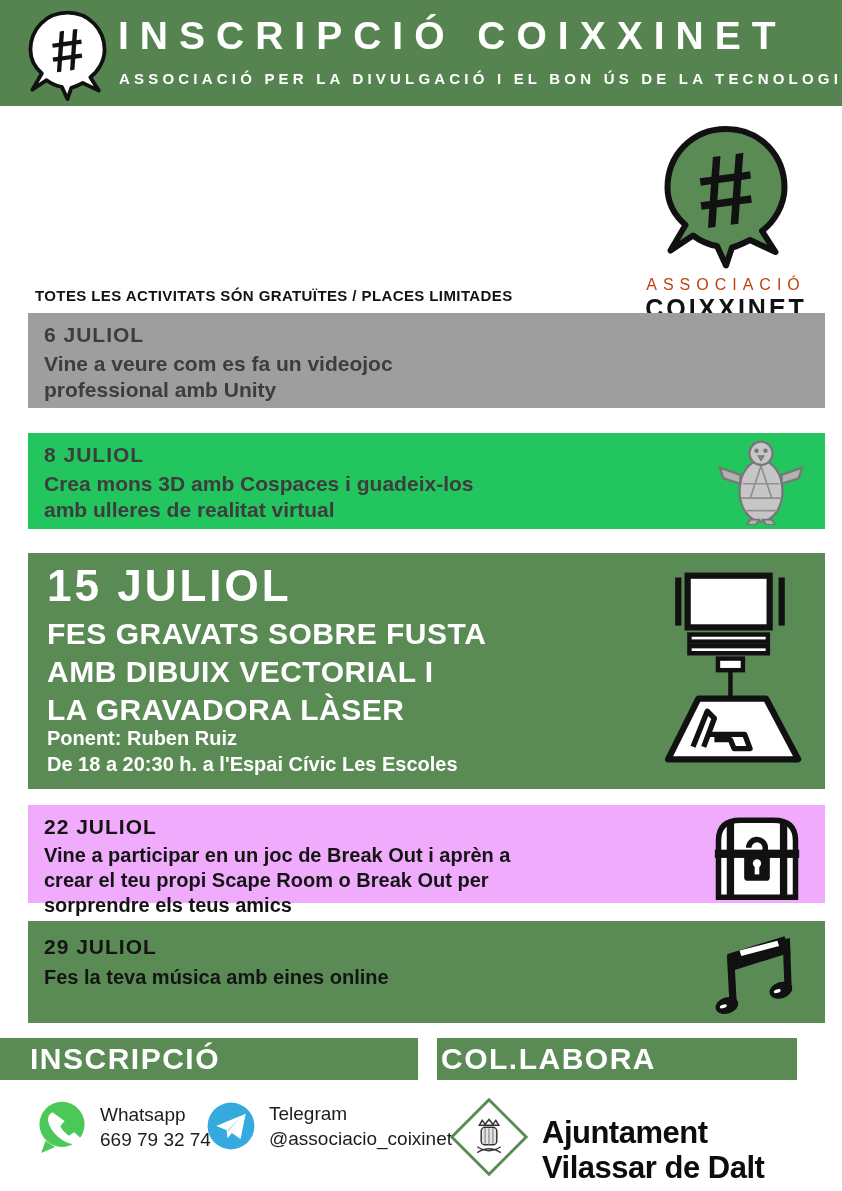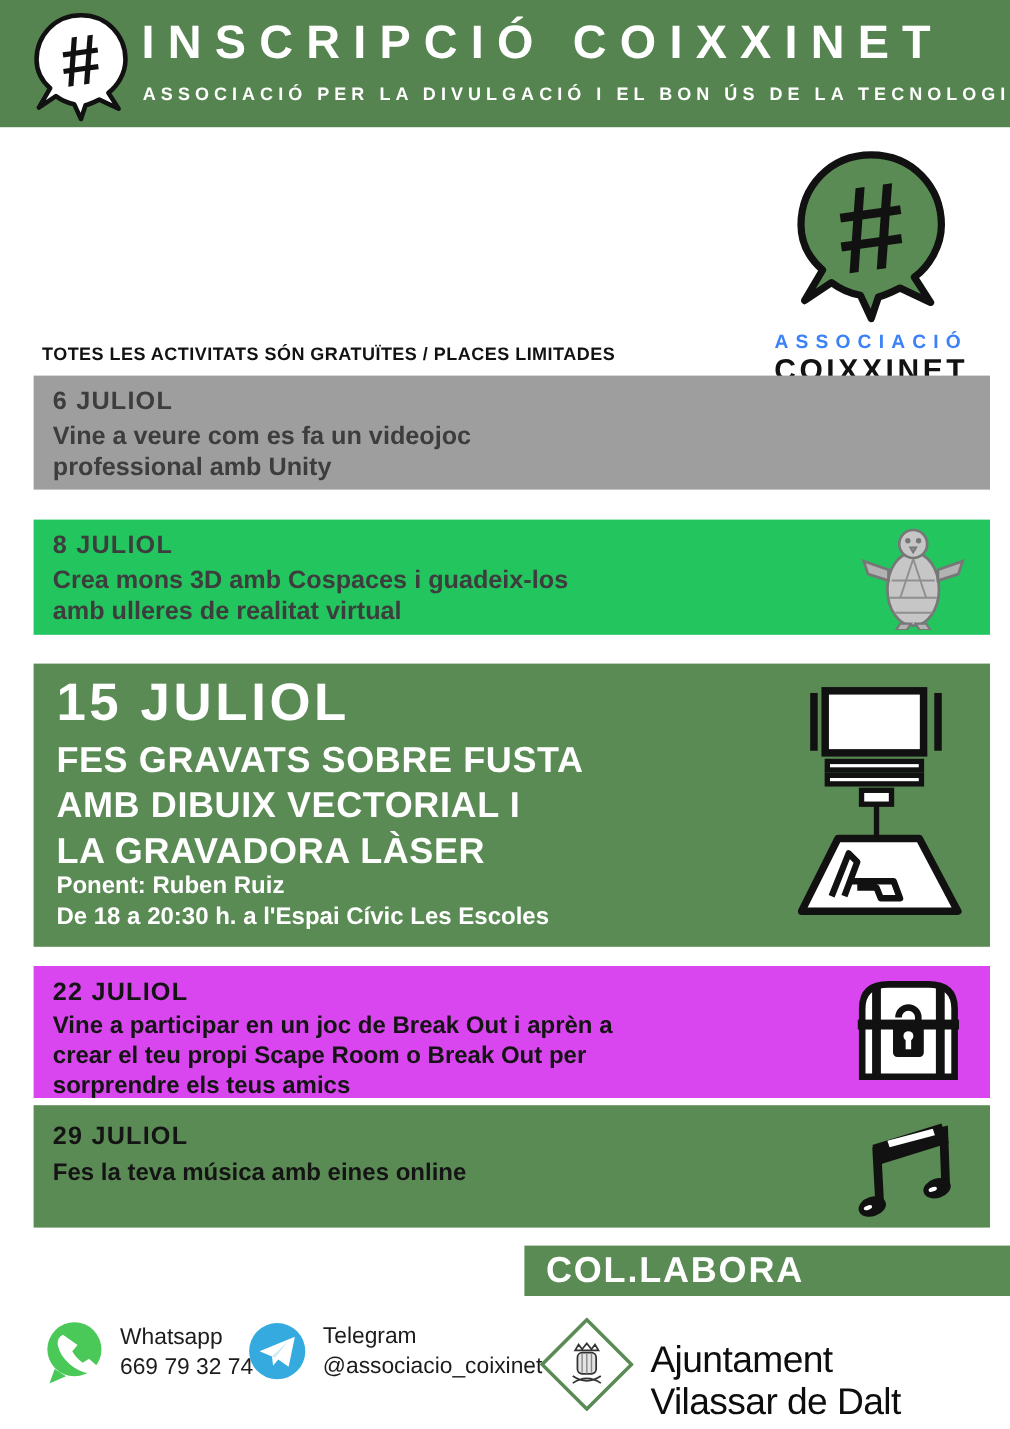--- a/index.html
+++ b/index.html
@@ -14,29 +14,29 @@
                   font-size:39px; letter-spacing:11px; white-space:nowrap; }
   .header-subtitle { position:absolute; left:119px; top:70px; color:#ffffff; font-weight:bold;
                      font-size:15px; letter-spacing:4.2px; white-space:nowrap; }
 
   
   .hero-title { position:absolute; left:33px; top:118px; color:#121212; font-weight:bold;
                 font-size:62px; line-height:56px; letter-spacing:1px; white-space:pre-line; }
   .hero-tagline { position:absolute; left:35px; top:287px; color:#121212; font-weight:bold;
                   font-size:15px; letter-spacing:0.4px; white-space:nowrap; }
   .hero-logo { position:absolute; left:636px; top:120px; width:180px; text-align:center; }
-  .hero-logo-name1 { margin-top:2px; font-weight:bold; font-size:16px; letter-spacing:6px; color:#3b82f6; }
+  .hero-logo-name1 { margin-top:2px; font-weight:normal; font-size:16px; letter-spacing:6px; color:#c2410c; }
   .hero-logo-name2 { font-weight:bold; font-size:25px; letter-spacing:3px; color:#121212; }
 
   
   .block { position:absolute; left:28px; width:797px; }
   .b1 { top:313px; height:95px;  background:#9e9e9e; }
   .b2 { top:433px; height:96px;  background:#22c55e; }
   .b3 { top:553px; height:236px; background:#5b8b55; }
-  .b4 { top:805px; height:110px; background:#d946ef; }
+  .b4 { top:805px; height:98px; background:#f0abfc; }
   .b5 { top:921px; height:102px; background:#5b8b55; }
 
   .date-gray { position:absolute; left:16px; top:10px; font-weight:bold; font-size:21px; color:#3d3d3d; letter-spacing:1px; }
   .desc-gray { position:absolute; left:16px; top:38px; font-weight:bold; font-size:21px; line-height:26px;
                color:#3d3d3d; white-space:pre-line; }
 
   .date-feat { position:absolute; left:19px; top:8px;  font-weight:bold; font-size:44px; color:#ffffff; letter-spacing:3px; }
   .title-feat { position:absolute; left:19px; top:62px; font-weight:bold; font-size:30px; line-height:38px;
                 color:#ffffff; letter-spacing:0.5px; white-space:pre-line; }
   .meta-feat { position:absolute; left:19px; bottom:12px; font-weight:bold; font-size:20px; line-height:26px;
@@ -51,29 +51,29 @@
   .unity-word { font-weight:bold; font-size:40px; color:#6f6f6f; letter-spacing:-1px; line-height:40px; }
   .penguin-wrap { right:14px; top:6px; }
   .laser-wrap { right:16px; top:12px; }
   .chest-wrap { right:22px; top:8px; }
   .note-wrap { right:30px; top:8px; }
 
   
   .bar { position:absolute; top:1038px; height:42px; background:#5b8b55; color:#ffffff;
          font-weight:bold; font-size:30px; letter-spacing:1.5px; line-height:42px; }
   .bar-left { left:0; width:418px; padding-left:30px; }
-  .bar-right { left:437px; width:405px; padding-left:18px; }
+  .bar-right { left:437px; width:360px; padding-left:4px; }
 
   .contact { position:absolute; display:flex; align-items:center; gap:12px; }
   .contact-whatsapp { left:36px; top:1100px; }
   .contact-telegram { left:205px; top:1100px; }
   .contact-text { font-size:19px; color:#1c1c1c; line-height:25px; white-space:pre-line; }
 
   .collab { position:absolute; left:450px; top:1088px; display:flex; align-items:center; gap:14px; }
-  .collab-name { font-weight:normal; font-size:31px; line-height:35px; color:#0d0d0d;
+  .collab-name { font-weight:bold; font-size:31px; line-height:35px; color:#0d0d0d;
                  letter-spacing:-0.5px; white-space:pre-line;margin-top:27px; }
 </style>
 </head>
 <body>
 
 <div class="poster">
 
   <div class="header">
     <svg class="header-logo" width="95" height="97" viewBox="0 0 100 100">
       <path d="M50,6 C73,6 89,24 89,45 C89,57 82,68 74,74 L83,88 L66,80
@@ -180,20 +180,21 @@
         <polygon points="16,30 24,28 27,84 19,86" fill="#111111"></polygon>
         <polygon points="78,12 86,10 88,66 80,68" fill="#111111"></polygon>
         <ellipse cx="16" cy="85" rx="13" ry="9" fill="#111111" transform="rotate(-18 16 85)"></ellipse>
         <ellipse cx="76" cy="68" rx="13" ry="9" fill="#111111" transform="rotate(-18 76 68)"></ellipse>
         <ellipse cx="12" cy="86" rx="4" ry="2" fill="#ffffff" transform="rotate(-18 12 86)"></ellipse>
         <ellipse cx="72" cy="69" rx="4" ry="2" fill="#ffffff" transform="rotate(-18 72 69)"></ellipse>
       </svg>
     </div>
   </div>
 
+  <div class="bar bar-left">INSCRIPCIÓ</div>
   <div class="bar bar-right">COL.LABORA</div>
 
   <div class="contact contact-whatsapp">
     <svg width="52" height="54" viewBox="0 0 60 62">
       <circle cx="30" cy="28" r="26" fill="#4ac959"></circle>
       <polygon points="11,47 6,61 22,54" fill="#4ac959"></polygon>
       <path d="M19,14 q-6,3 -5,10 q2,10 11,18 q9,8 19,9 q7,0 9,-6 l-9,-8 -6,4 q-7,-5 -10,-11 l5,-6 z" fill="#ffffff"></path>
     </svg>
     <div class="contact-text">Whatsapp
 669 79 32 74</div>

